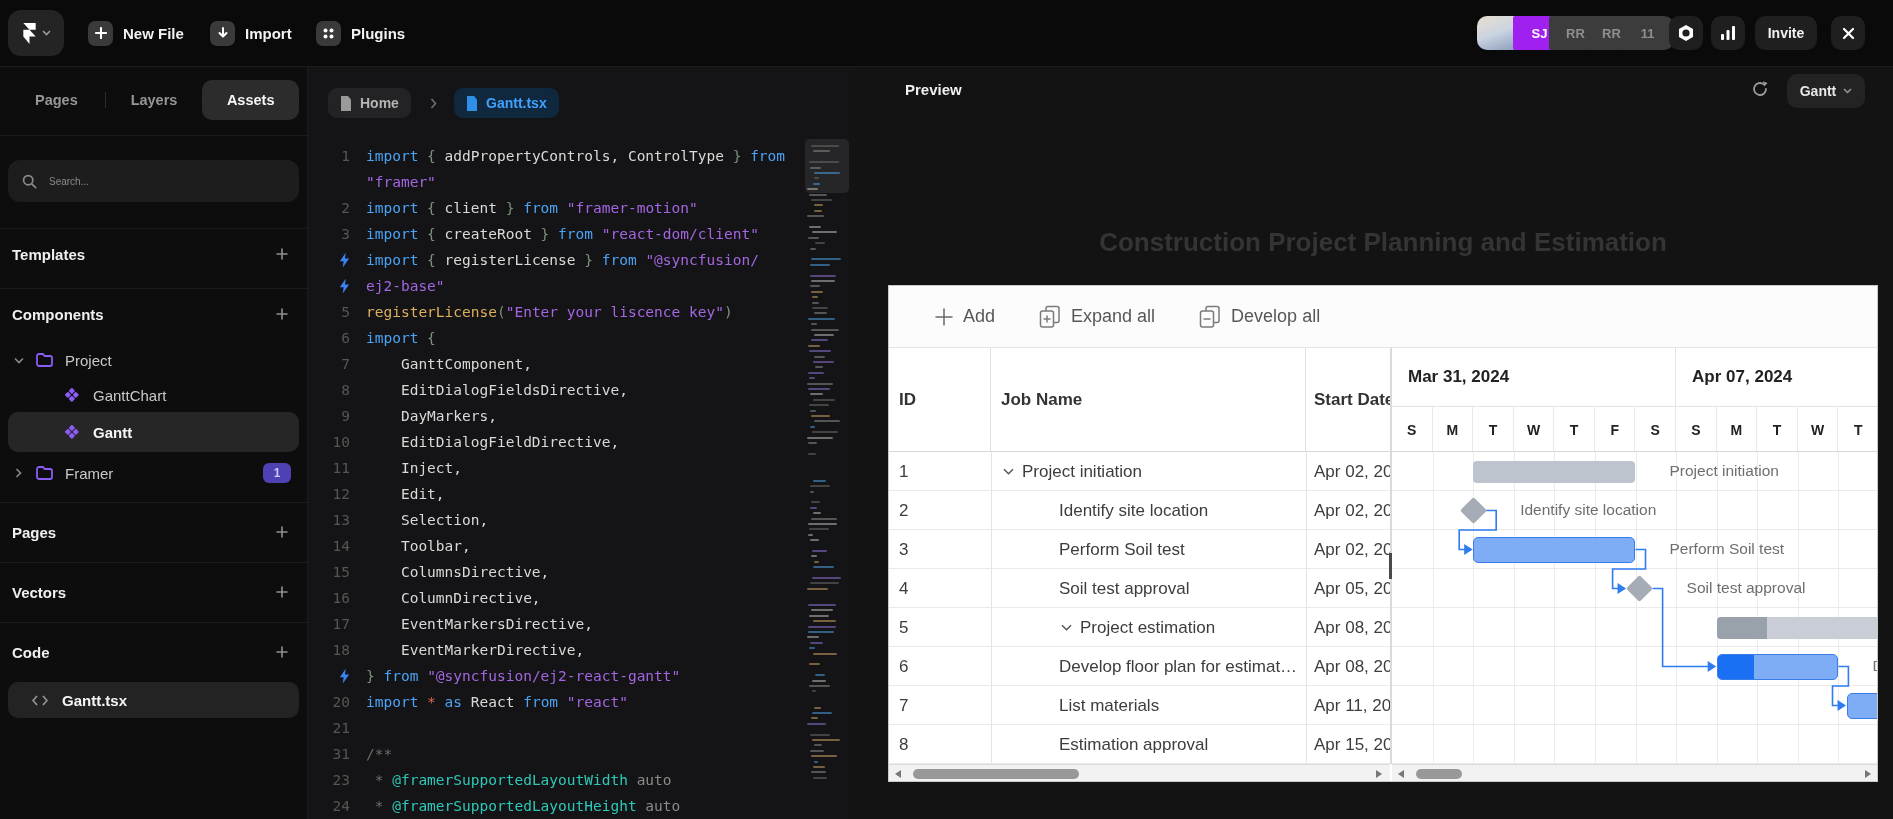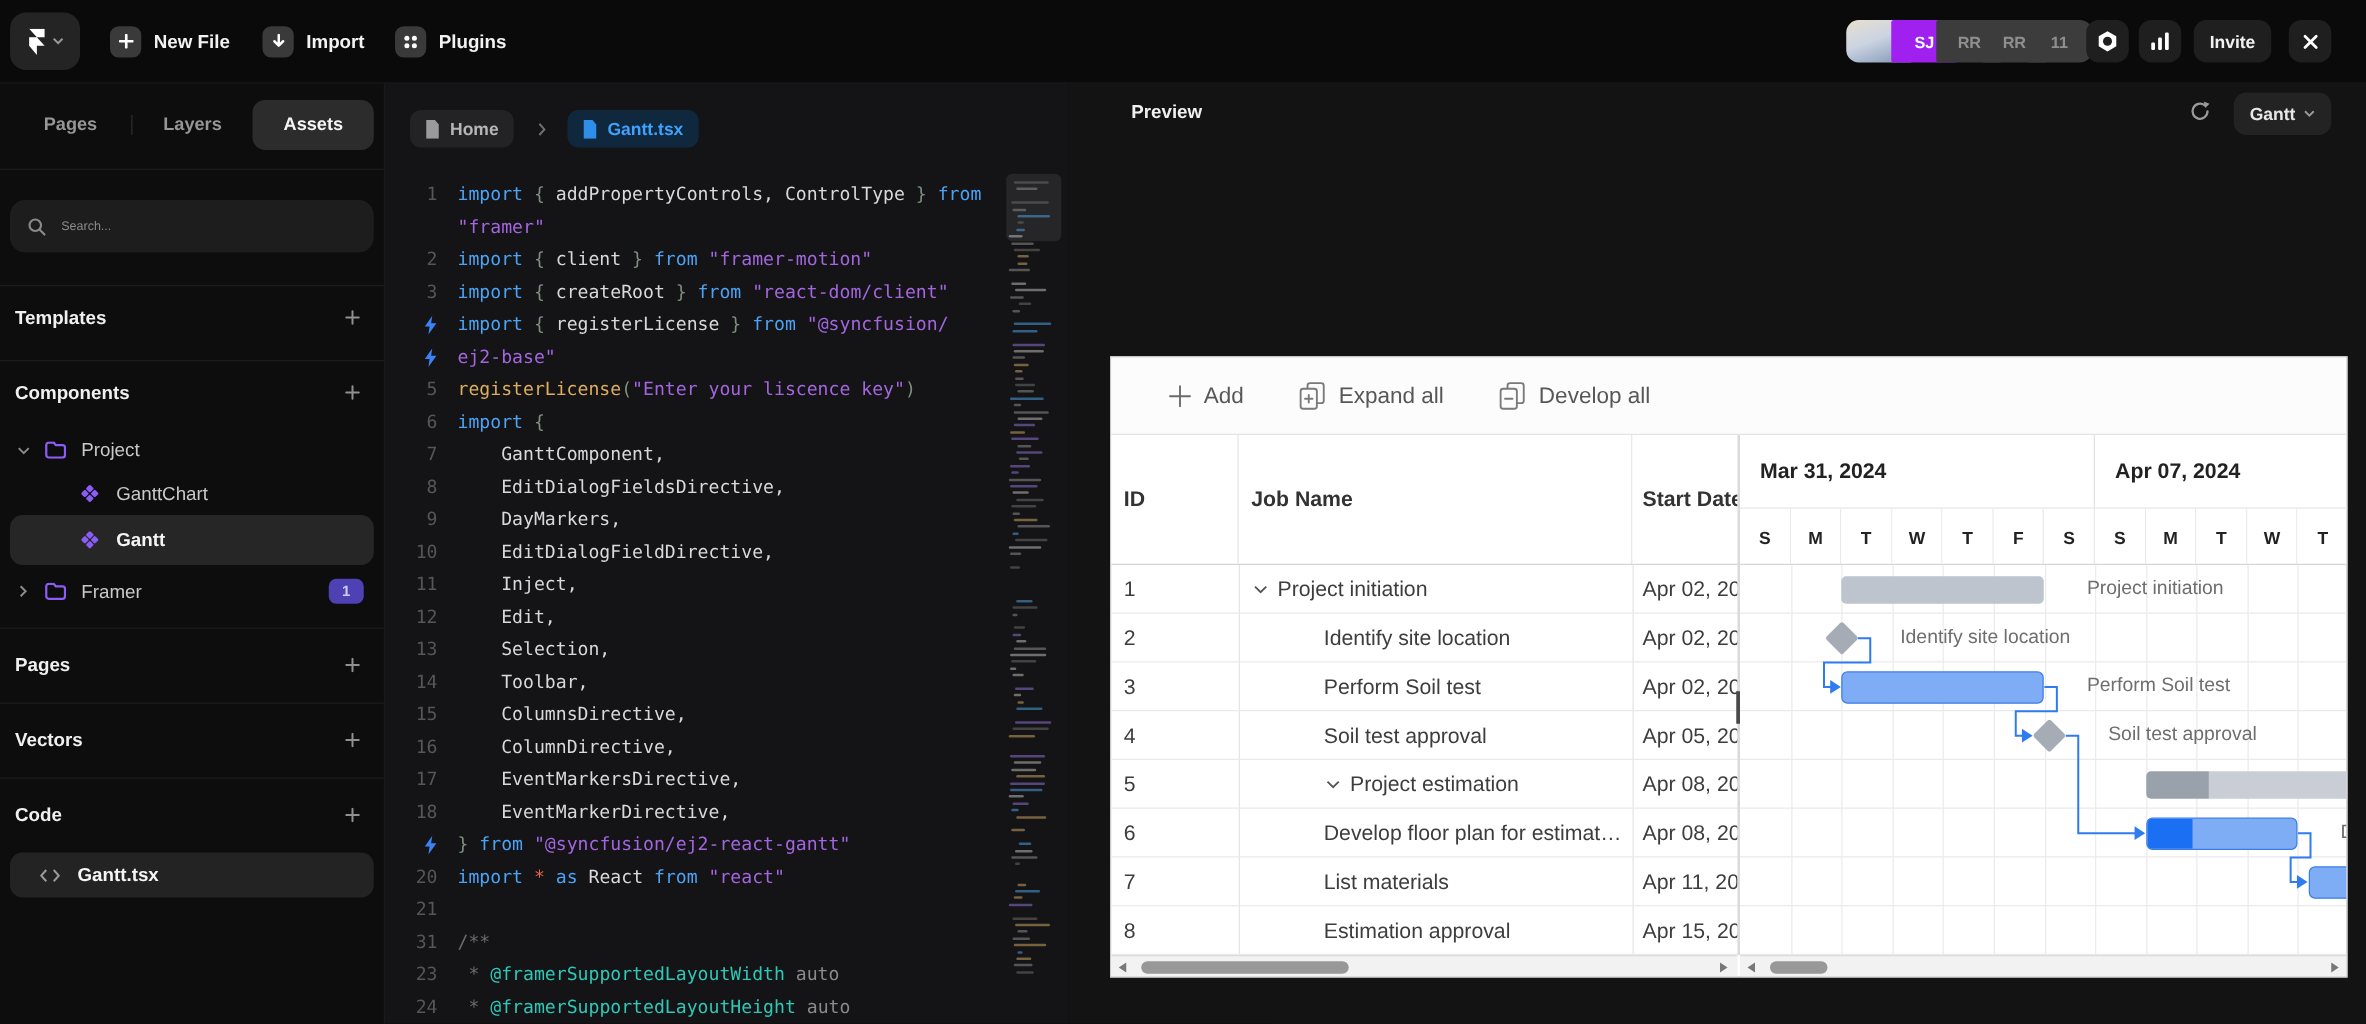--- a/index.html
+++ b/index.html
@@ -461,20 +461,21 @@
   </div>
   <div class="pv-select">
     <span class="t">Gantt</span>
     <span>
       <svg width="9" height="6" viewBox="0 0 9 6">
           <polyline points="1,1 4.5,4.5 8,1" fill="none" stroke="#9a9a9a" stroke-width="1.5"></polyline>
         </svg>
     </span>
   </div>
 
+  <div class="stage-title">Construction Project Planning and Estimation</div>
 
   <div class="gpanel" id="gpanel">
     <div class="g-toolbar">
       <div class="g-tool">
         <span>
           <svg width="18" height="18" viewBox="0 0 18 18">
               <path d="M9 1v16M1 9h16" stroke="#6a6a6a" stroke-width="1.5" stroke-linecap="round"></path>
             </svg>
         </span>
         <span>Add</span>

